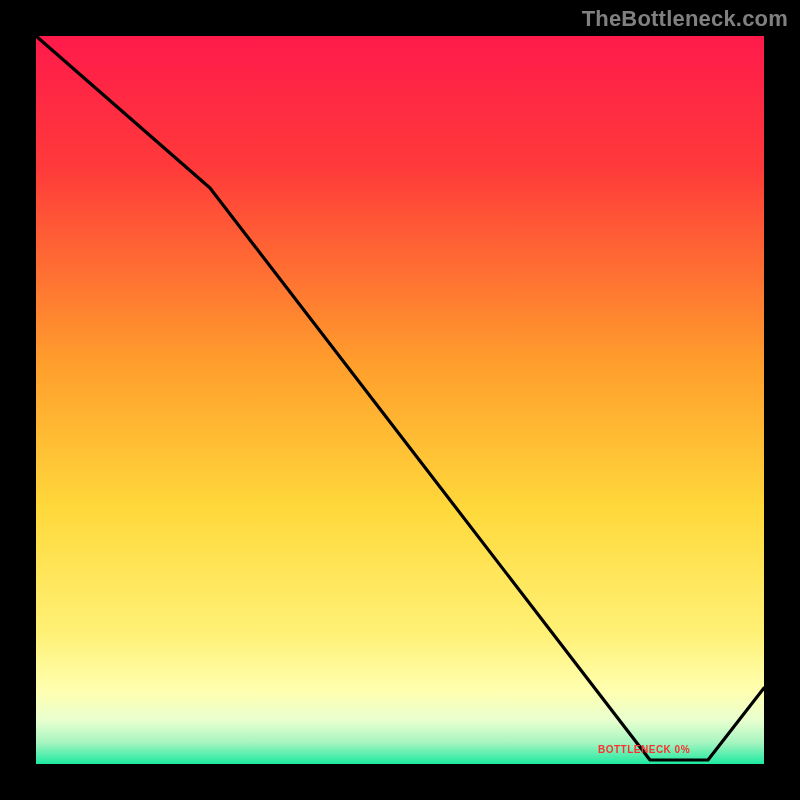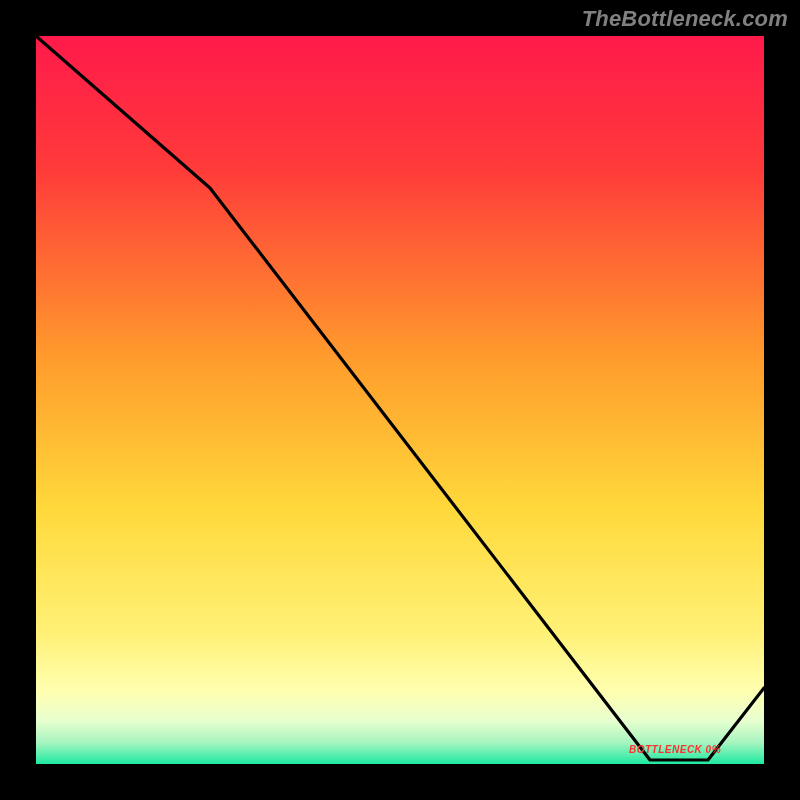--- a/index.html
+++ b/index.html
@@ -8,21 +8,20 @@
     width: 800px;
     height: 800px;
     background: #000;
     font-family: Arial, Helvetica, sans-serif;
     overflow: hidden;
   }
   .stage {
     position: relative;
     width: 800px;
     height: 568px;
-    font-style: italic;
   }
   .watermark {
     position: absolute;
     top: 6px;
     right: 12px;
     color: #808080;
     font-size: 22px;
     font-weight: 600;
     letter-spacing: 0.2px;
   }
@@ -62,15 +61,15 @@
 
     <rect x="0" y="0" width="800" height="800" fill="#000"></rect>
 
     <rect x="36" y="36" width="728" height="728" fill="url(#bg-grad)"></rect>
 
     <polyline points="36,36 210,188 650,760 708,760 764,688" fill="none" stroke="#000" stroke-width="3.2" stroke-linejoin="round" stroke-linecap="round"></polyline>
   </svg>
 
   <div class="watermark">TheBottleneck.com</div>
 
-  <div class="annotation" style="left:629px; top:744px;">BOTTLENECK 0%</div>
+  <div class="annotation" style="left:598px; top:744px;">BOTTLENECK 0%</div>
 
 </div>
 
 </body></html>

